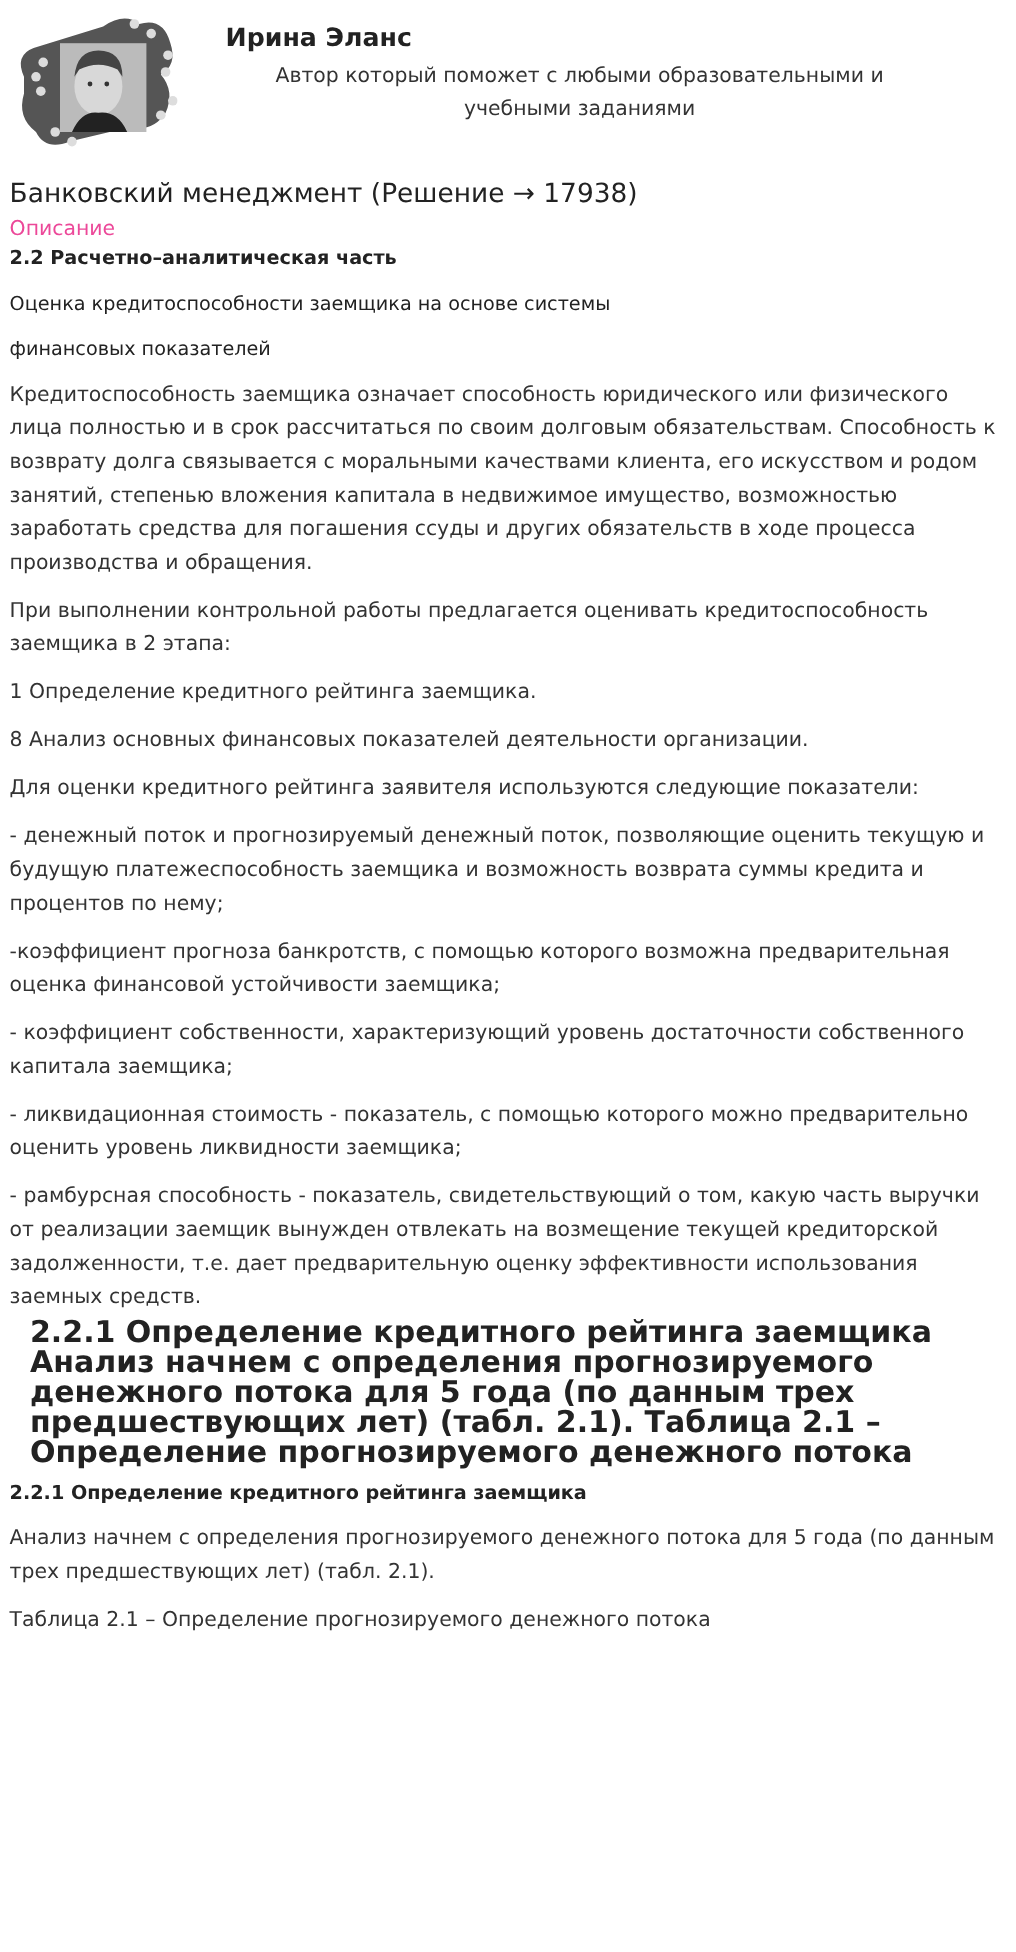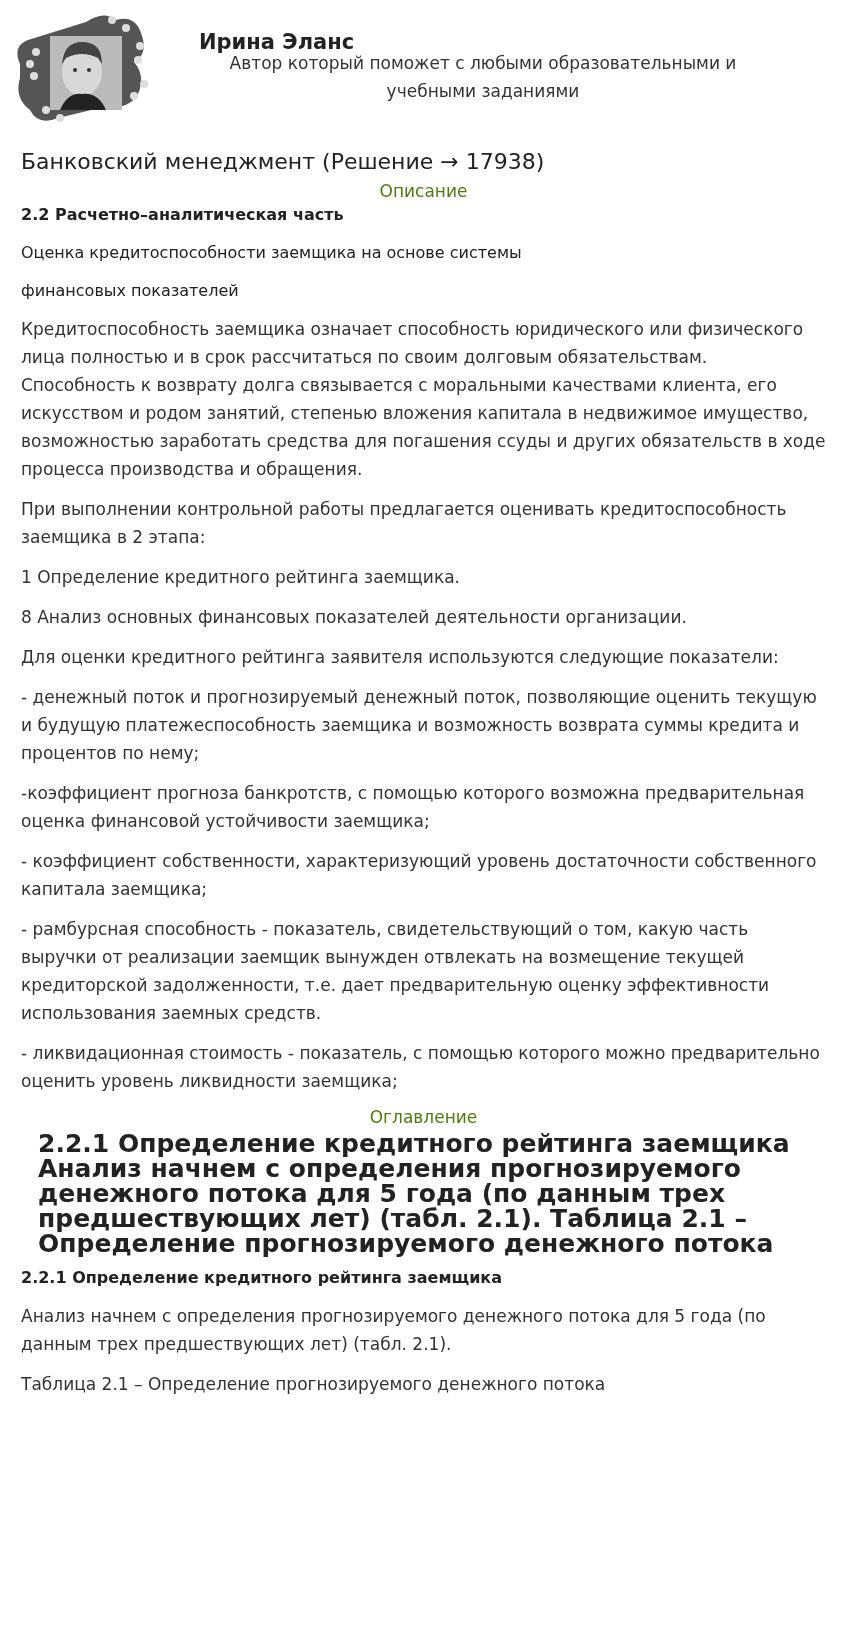--- a/index.html
+++ b/index.html
@@ -27,49 +27,48 @@
       height: 120px;
     }
     .author-name {
       position: absolute;
       left: 183px;
       top: 12px;
       font-size: 21px;
       font-weight: bold;
       color: #222;
       line-height: 28px;
-      margin: 16px;
+      margin: 5px;
     }
     .author-desc {
       position: absolute;
       left: 183px;
       top: 49px;
       width: 600px;
       font-size: 17px;
       line-height: 28px;
       color: #333;
       margin: 0;
       text-align: center;
     }
     .content {
-      padding: 0 21px;
+      padding: 0 8px;
     }
     .page-title {
       font-size: 22px;
       font-weight: normal;
       margin: 19px 0 0 0;
       line-height: 30px;
       color: #222;
     }
     .label {
       font-size: 17px;
       line-height: 24px;
-      color: #4d7c0f;
+      color: #ec4899;
       margin: 2px 0 0 0;
-      text-align: center;
     }
     .h-sub {
       font-size: 16px;
       font-weight: bold;
       line-height: 24px;
       margin: 0 0 0 0;
     }
     .h-bold {
       font-size: 16px;
       font-weight: normal;
@@ -136,22 +135,21 @@
   <div class="h-bold">финансовых показателей</div>
 
   <p class="para">Кредитоспособность заемщика означает способность юридического или физического лица полностью и в срок рассчитаться по своим долговым обязательствам. Способность к возврату долга связывается с моральными качествами клиента, его искусством и родом занятий, степенью вложения капитала в недвижимое имущество, возможностью заработать средства для погашения ссуды и других обязательств в ходе процесса производства и обращения.</p>
   <p class="para">При выполнении контрольной работы предлагается оценивать кредитоспособность заемщика в 2 этапа:</p>
   <p class="para">1 Определение кредитного рейтинга заемщика.</p>
   <p class="para">8 Анализ основных финансовых показателей деятельности организации.</p>
   <p class="para">Для оценки кредитного рейтинга заявителя используются следующие показатели:</p>
   <p class="para">- денежный поток и прогнозируемый денежный поток, позволяющие оценить текущую и будущую платежеспособность заемщика и возможность возврата суммы кредита и процентов по нему;</p>
   <p class="para">-коэффициент прогноза банкротств, с помощью которого возможна предварительная оценка финансовой устойчивости заемщика;</p>
   <p class="para">- коэффициент собственности, характеризующий уровень достаточности собственного капитала заемщика;</p>
+  <p class="para">- ликвидационная стоимость - показатель, с помощью которого можно предварительно оценить уровень ликвидности заемщика;</p>
   <p class="para">- рамбурсная способность - показатель, свидетельствующий о том, какую часть выручки от реализации заемщик вынужден отвлекать на возмещение текущей кредиторской задолженности, т.е. дает предварительную оценку эффективности использования заемных средств.</p>
-  <p class="para">- ликвидационная стоимость - показатель, с помощью которого можно предварительно оценить уровень ликвидности заемщика;</p>
 
-  <div class="label" style="margin-top:10px;">Оглавление</div>
   <div class="toc-title">2.2.1 Определение кредитного рейтинга заемщика Анализ начнем с определения прогнозируемого денежного потока для 5 года (по данным трех предшествующих лет) (табл. 2.1). Таблица 2.1 – Определение прогнозируемого денежного потока</div>
 
   <div class="section-h">2.2.1 Определение кредитного рейтинга заемщика</div>
   <p class="para">Анализ начнем с определения прогнозируемого денежного потока для 5 года (по данным трех предшествующих лет) (табл. 2.1).</p>
   <p class="para">Таблица 2.1 – Определение прогнозируемого денежного потока</p>
 </div>
 
 </body></html>

